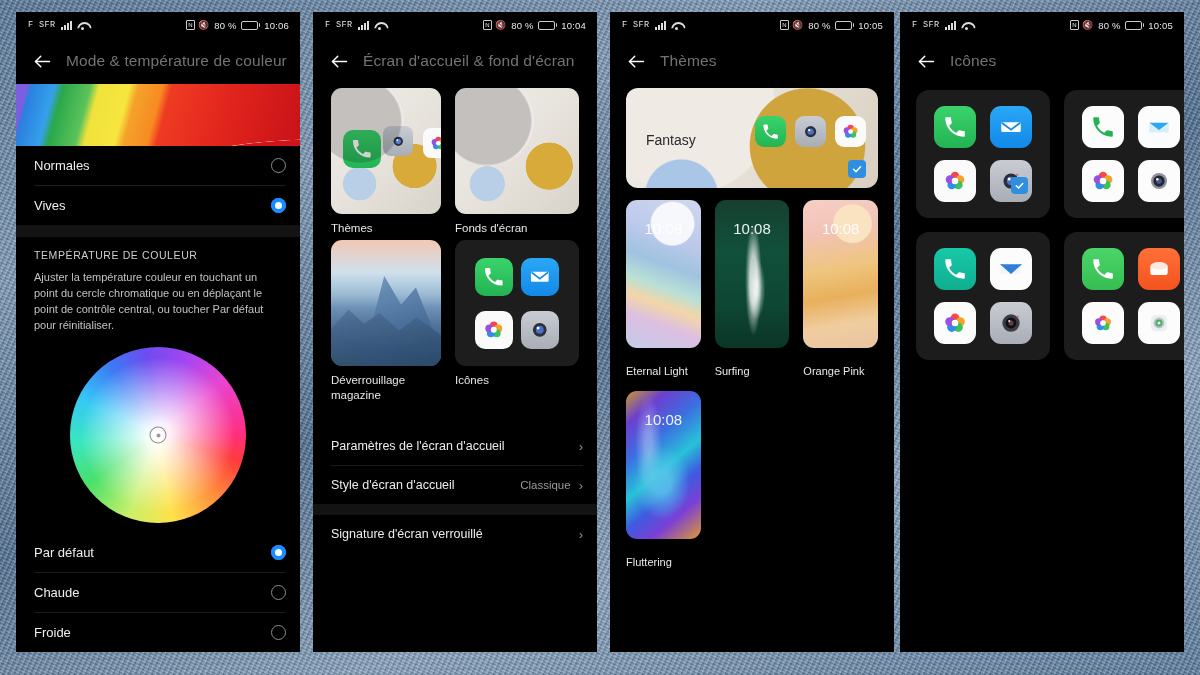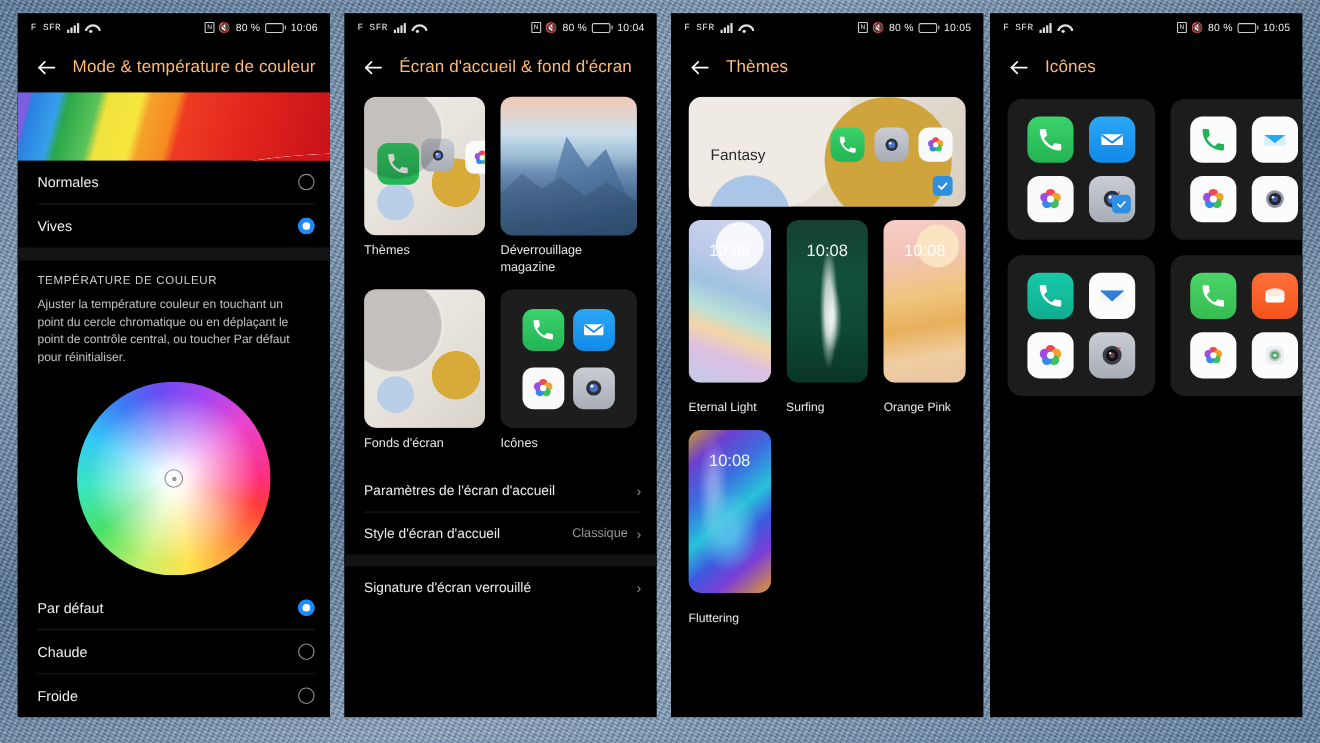--- a/index.html
+++ b/index.html
@@ -70,21 +70,21 @@
   .battery .shell {
     width: 17px; height: 9px; border: 1px solid #ccc; border-radius: 2px; padding: 1px;
   }
   .battery .fill { height: 100%; width: 78%; background: #ddd; border-radius: 1px; }
   .battery .cap { width: 1.5px; height: 4px; background: #ccc; margin-left: 1px; border-radius: 0 1px 1px 0;}
 
   
   .appbar { display:flex; align-items:center; gap: 13px; height: 46px; padding: 0 16px; }
   .backarrow { width: 21px; height: 21px; flex: none; position: relative; cursor: pointer; }
   .backarrow svg { width: 21px; height: 21px; display:block; }
-  .appbar-title { font-size: 15.5px; font-weight: 400; color: #fdba74; letter-spacing: .1px; white-space: nowrap;}
+  .appbar-title { font-size: 15.5px; font-weight: 400; color: #737373; letter-spacing: .1px; white-space: nowrap;}
 
   
   .rainbow {
     height: 62px; width: 100%;
     background:
       linear-gradient(105deg,
         #7b5fe0 0%, #7b5fe0 4%,
         #2b7fe0 5%, #35a0ea 13%,
         #2aa84a 16%, #5cc35a 25%,
         #f0e23c 28%, #f7e63e 38%,
@@ -447,27 +447,27 @@
                   <circle cx="9" cy="15.6" r="4" fill="#2f8ee8"></circle>
                   <circle cx="7.4" cy="10.6" r="4" fill="#9a4fe0"></circle>
                   <circle cx="12" cy="12" r="3" fill="#fff"></circle>
                 </svg>
             </div>
           </div>
           <div class="tile-label">Thèmes</div>
         </div>
 
         <div class="tile">
+          <div class="tile-img wp-balls"></div>
+          <div class="tile-label">Fonds d'écran</div>
+        </div>
+
+        <div class="tile">
           <div class="tile-img wp-mountain"></div>
           <div class="tile-label two">Déverrouillage magazine</div>
-        </div>
-
-        <div class="tile">
-          <div class="tile-img wp-balls"></div>
-          <div class="tile-label">Fonds d'écran</div>
         </div>
 
         <div class="tile">
           <div class="tile-img icons-tile">
             <div class="appicon ic-phone-green">
               <svg viewBox="0 0 24 24" fill="#fff">
                   <path d="M6.6 10.8c1.4 2.8 3.8 5.2 6.6 6.6l2.2-2.2c.3-.3.7-.4 1-.2 1.1.4 2.4.6 3.6.6.6 0 1 .4 1 1V20c0 .6-.4 1-1 1C10.6 21 3 13.4 3 4c0-.6.4-1 1-1h3.4c.6 0 1 .4 1 1 0 1.3.2 2.5.6 3.6.1.4 0 .8-.2 1.1l-2.2 2.1z"></path>
                 </svg>
             </div>
             <div class="appicon ic-msg-blue">

